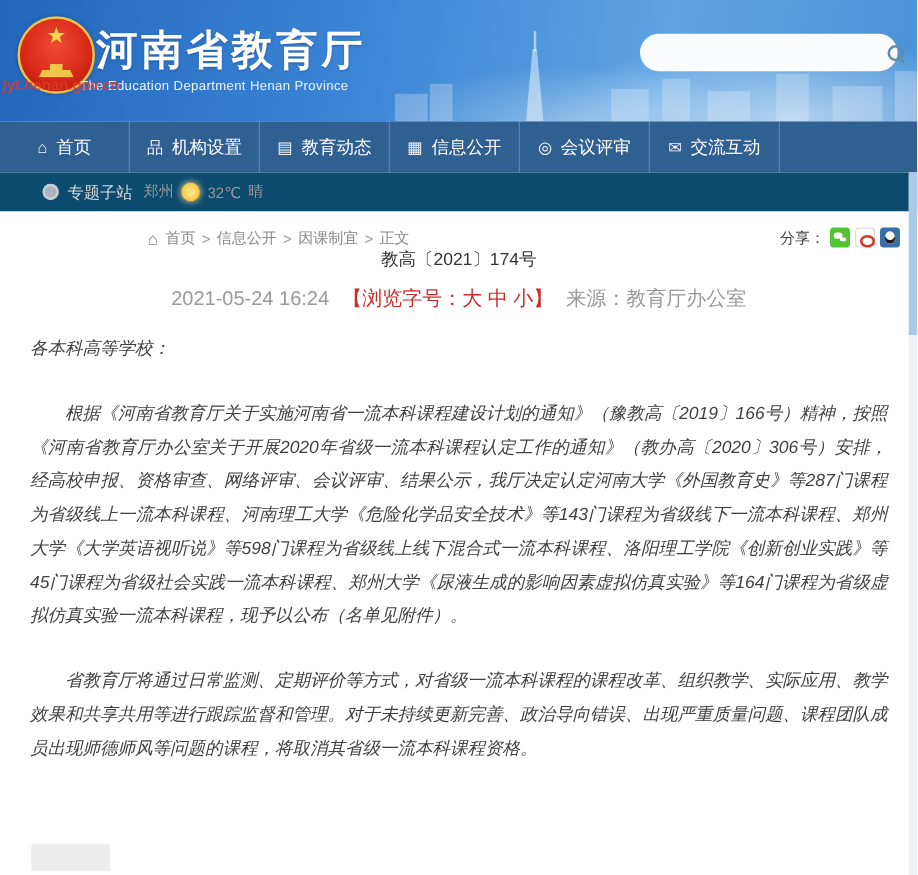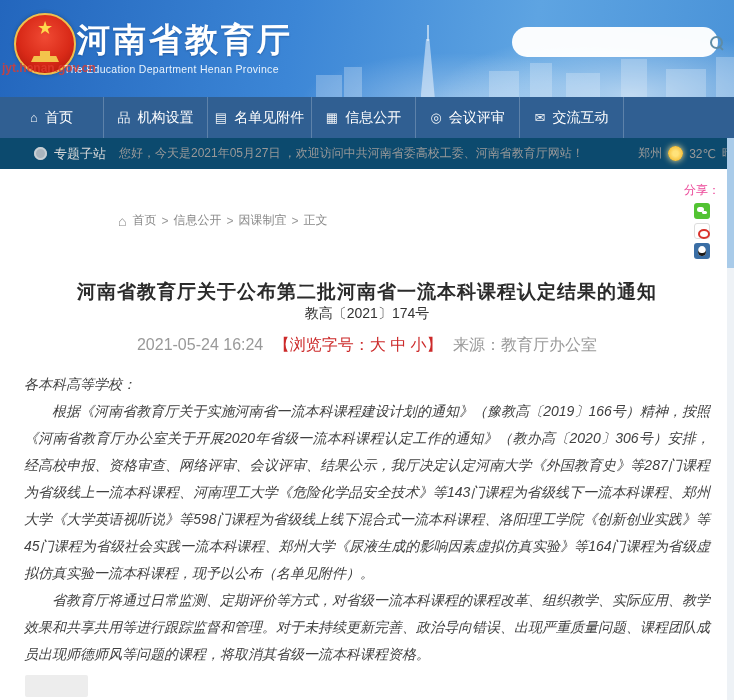--- a/index.html
+++ b/index.html
@@ -68,41 +68,41 @@
   .greeting { flex:1; padding-left:4px; white-space:nowrap; overflow:hidden; }
   .weather { display:flex; align-items:center; gap:6px; white-space:nowrap; }
   .sun-icon { width:15px; height:15px; border-radius:50%;
     background:radial-gradient(circle,#ffe27a 25%,#f6c13c 70%); box-shadow:0 0 6px #ffe9a0; }
 
   
   .crumb-row { display:flex; align-items:center; margin:13px 14px 0 118px; font-size:12px; color:#888; }
   .home-glyph { font-size:14px; margin-right:6px; color:#888; }
   .crumb { cursor:pointer; }
   .crumb-sep { margin:0 5px; color:#999; }
-  .share { margin-left:auto; display:flex; align-items:center; gap:4px; color:#ec4899;flex-direction:column; }
+  .share { margin-left:auto; display:flex; gap:4px; color:#404040; }
   .share-ico { width:16px; height:16px; border-radius:3px; position:relative; cursor:pointer; }
   .ico-wechat { background:#52c332; }
   .ico-wechat::after { content:""; position:absolute; left:3px; top:4px; width:7px; height:5px;
     background:#fff; border-radius:3px; box-shadow:4px 3px 0 -1px #fff; }
   .ico-weibo { background:#fff; border:1px solid #ddd; }
   .ico-weibo::after { content:""; position:absolute; left:3px; top:5px; width:8px; height:6px;
     border:2px solid #d9322b; border-radius:50%; }
   .ico-qq { background:#3a6ea5; }
   .ico-qq::after { content:""; position:absolute; left:4px; top:3px; width:8px; height:10px;
     background:#fff; border-radius:50% 50% 45% 45%; box-shadow:inset 0 -3px 0 #1b1b1b; }
 
   
   .article { padding:0 24px; }
   .art-title { text-align:center; margin-top:20px; font-size:19px; font-weight:bold;
     color:#2b2b2b; letter-spacing:1px; }
   .doc-number { text-align:center; margin-top:0; font-size:14px; color:#333; }
   .meta { text-align:center; margin-top:12px; font-size:16px; color:#999; }
   .meta .red { color:#cc2a2a; margin:0 6px; }
   .art-body { margin-top:15px; font-size:14px; line-height:27px; color:#404040; text-align:justify;font-style:italic; }
-  .art-body p.indent { text-indent:2em; }
+  .art-body p.indent { text-indent:2em;margin-top:25px; }
   .salutation { text-indent:0; }
 
   
   .scroll-strip { position:absolute; right:0; top:138px; width:7px; height:562px; background:#eef2f6; }
   .scroll-thumb { width:7px; height:130px; background:#a9cbe9; }
   .bottom-widget { position:absolute; left:25px; bottom:3px; width:63px; height:22px;
     background:#ededed; border-radius:2px; }
 </style>
 </head>
 <body>
@@ -139,21 +139,21 @@
     <div class="nav-item">
       <span class="ni">⌂</span>
       <span>首页</span>
     </div>
     <div class="nav-item">
       <span class="ni">品</span>
       <span>机构设置</span>
     </div>
     <div class="nav-item">
       <span class="ni">▤</span>
-      <span>名单见附件</span>
+      <span>教育动态</span>
     </div>
     <div class="nav-item">
       <span class="ni">▦</span>
       <span>信息公开</span>
     </div>
     <div class="nav-item">
       <span class="ni">◎</span>
       <span>会议评审</span>
     </div>
     <div class="nav-item">
@@ -161,21 +161,20 @@
       <span>交流互动</span>
     </div>
     <div class="nav-fill"></div>
   </div>
 
   <div class="infobar">
     <div class="subsite">
       <span class="subsite-icon"></span>
       <span class="subsite-label">专题子站</span>
     </div>
-    <div class="greeting">您好，今天是2021年05月27日 ，欢迎访问中共河南省委高校工委、河南省教育厅网站！</div>
     <div class="weather">
       <span>郑州</span>
       <span class="sun-icon"></span>
       <span>32℃</span>
       <span>晴</span>
     </div>
   </div>
 
   <div class="crumb-row">
     <span class="home-glyph">⌂</span>
@@ -188,21 +187,20 @@
     <span class="crumb">正文</span>
     <div class="share">
       <span>分享：</span>
       <span class="share-ico ico-wechat"></span>
       <span class="share-ico ico-weibo"></span>
       <span class="share-ico ico-qq"></span>
     </div>
   </div>
 
   <div class="article">
-    <h1 class="art-title">河南省教育厅关于公布第二批河南省一流本科课程认定结果的通知</h1>
     <div class="doc-number">教高〔2021〕174号</div>
     <div class="meta">
       <span>2021-05-24 16:24</span>
       <span class="red">【浏览字号：大 中 小】</span>
       <span>来源：教育厅办公室</span>
     </div>
     <div class="art-body">
       <p class="salutation">各本科高等学校：</p>
       <p class="indent">根据《河南省教育厅关于实施河南省一流本科课程建设计划的通知》（豫教高〔2019〕166号）精神，按照《河南省教育厅办公室关于开展2020年省级一流本科课程认定工作的通知》（教办高〔2020〕306号）安排，经高校申报、资格审查、网络评审、会议评审、结果公示，我厅决定认定河南大学《外国教育史》等287门课程为省级线上一流本科课程、河南理工大学《危险化学品安全技术》等143门课程为省级线下一流本科课程、郑州大学《大学英语视听说》等598门课程为省级线上线下混合式一流本科课程、洛阳理工学院《创新创业实践》等45门课程为省级社会实践一流本科课程、郑州大学《尿液生成的影响因素虚拟仿真实验》等164门课程为省级虚拟仿真实验一流本科课程，现予以公布（名单见附件）。</p>
       <p class="indent">省教育厅将通过日常监测、定期评价等方式，对省级一流本科课程的课程改革、组织教学、实际应用、教学效果和共享共用等进行跟踪监督和管理。对于未持续更新完善、政治导向错误、出现严重质量问题、课程团队成员出现师德师风等问题的课程，将取消其省级一流本科课程资格。</p>

